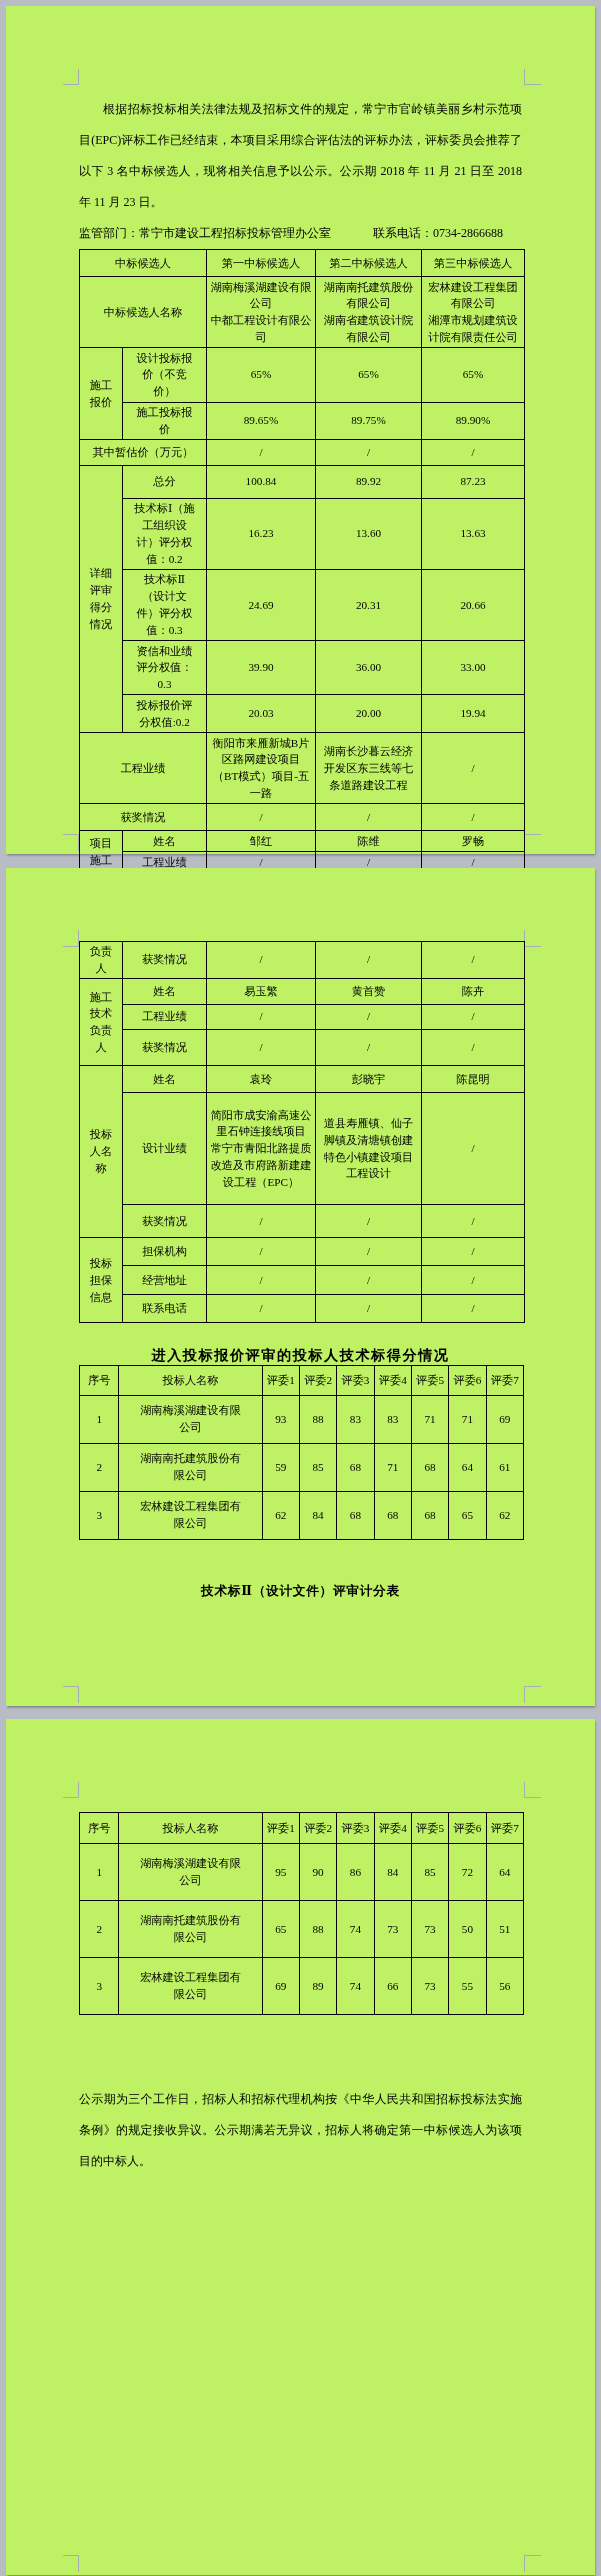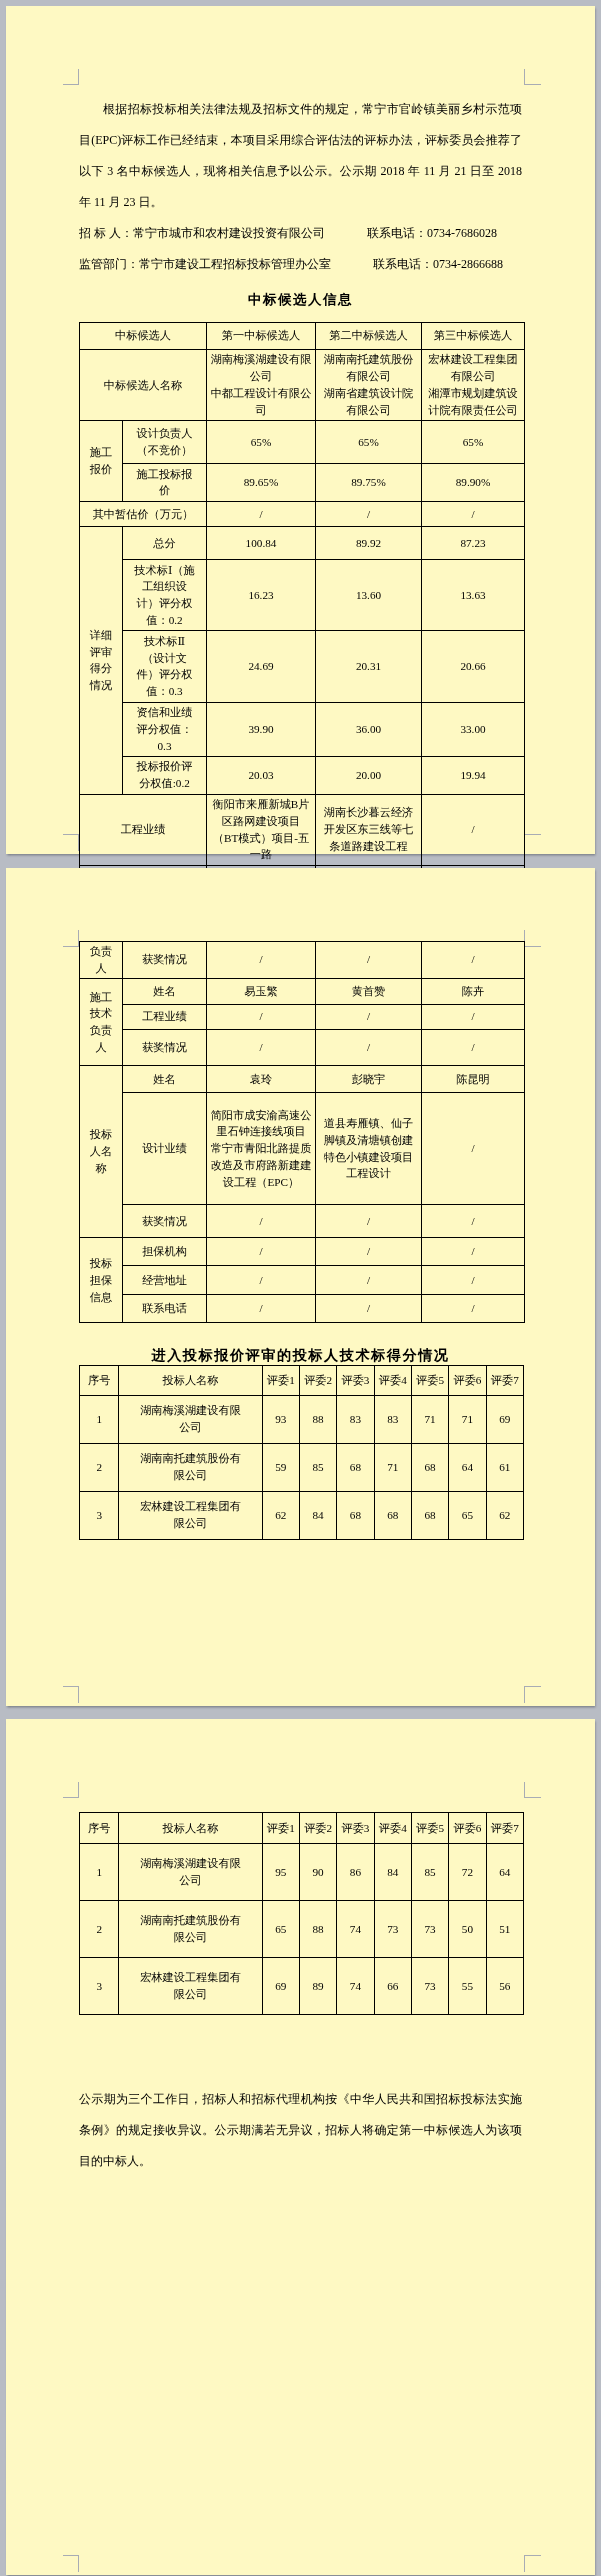--- a/index.html
+++ b/index.html
@@ -3,21 +3,21 @@
 <meta charset="utf-8">
 <style>
   html,body{margin:0;padding:0;}
   body{
     width:601px;height:2576px;overflow:hidden;
     background:#b8bcc4;
     font-family:"Liberation Serif","DejaVu Serif",serif;
     color:#000;
   }
   .page{
-    position:relative;width:589px;margin:0 auto;background:#fef9c3;
+    position:relative;width:589px;margin:0 auto;background:#bef264;
     box-shadow:0.7px 1.5px 2.2px rgba(40,44,56,.45);
   }
   #page1{margin-top:6px;height:848px;}
   #page2{margin-top:13.5px;height:838px;}
   #page3{margin-top:13.5px;height:856px;}
   .content{position:relative;padding:0 73px;}
   #page1 .content{padding-top:88px;}
   #page2 .content{padding-top:73px;}
   #page3 .content{padding-top:93px;}
 
@@ -62,23 +62,21 @@
 
 <div class="page" id="page1">
   <div class="bnd">
     <i class="mk tl"></i>
     <i class="mk tr"></i>
     <i class="mk bl"></i>
     <i class="mk br"></i>
   </div>
   <div class="content">
     <p class="intro">根据招标投标相关法律法规及招标文件的规定，常宁市官岭镇美丽乡村示范项目(EPC)评标工作已经结束，本项目采用综合评估法的评标办法，评标委员会推荐了以下 3 名中标候选人，现将相关信息予以公示。公示期 2018 年 11 月 21 日至 2018 年 11 月 23 日。</p>
-    <p class="info"><span>招 标 人：</span><span>常宁市城市和农村建设投资有限公司</span><span class="gap"></span><span>联系电话：</span><span>0734-7686028</span></p>
     <p class="info"><span>监管部门：</span><span>常宁市建设工程招标投标管理办公室</span><span class="gap"></span><span>联系电话：</span><span>0734-2866688</span></p>
-    <h2 class="doc-title">中标候选人信息</h2>
 
     <table class="main">
       <colgroup>
           <col class="c-grp">
           <col class="c-lbl">
           <col class="c-v1">
           <col class="c-v2">
           <col class="c-v3">
         </colgroup>
       <tbody>
@@ -92,21 +90,21 @@
         <td colspan="2">中标候选人名称</td>
         <td class="pre">湖南梅溪湖建设有限公司
 中都工程设计有限公司</td>
         <td class="pre">湖南南托建筑股份有限公司
 湖南省建筑设计院有限公司</td>
         <td class="pre">宏林建设工程集团有限公司
 湘潭市规划建筑设计院有限责任公司</td>
       </tr>
       <tr style="height:43px;">
         <td class="grp" rowspan="2">施工报价</td>
-        <td class="lbl">设计负责人（不竞价）</td>
+        <td class="lbl">设计投标报价（不竞价）</td>
         <td>65%</td>
         <td>65%</td>
         <td>65%</td>
       </tr>
       <tr style="height:37px;">
         <td class="lbl">施工投标报价</td>
         <td>89.65%</td>
         <td>89.75%</td>
         <td>89.90%</td>
       </tr>
@@ -318,20 +316,21 @@
         <td>84</td>
         <td>68</td>
         <td>68</td>
         <td>68</td>
         <td>65</td>
         <td>62</td>
       </tr>
     </tbody>
       </table>
 
+    <h3 class="tbl-sub2">技术标Ⅱ（设计文件）评审计分表</h3>
   </div>
 </div>
 
 <div class="page" id="page3">
   <div class="bnd">
     <i class="mk tl"></i>
     <i class="mk tr"></i>
     <i class="mk bl"></i>
     <i class="mk br"></i>
   </div>

